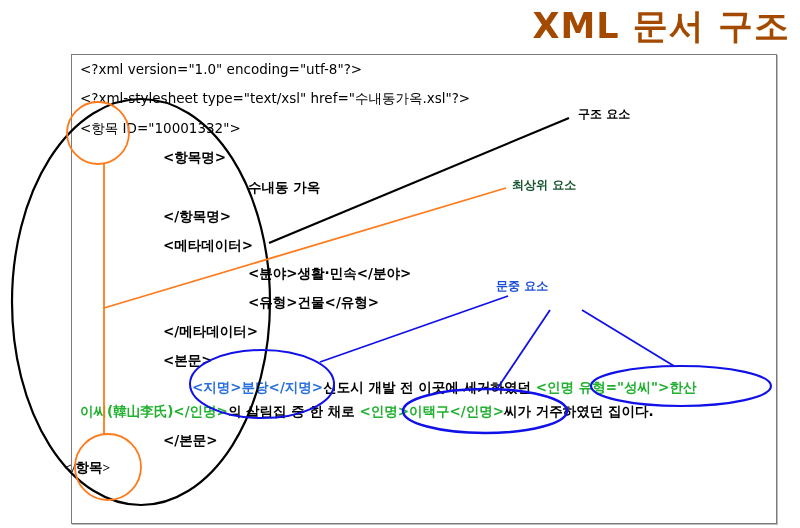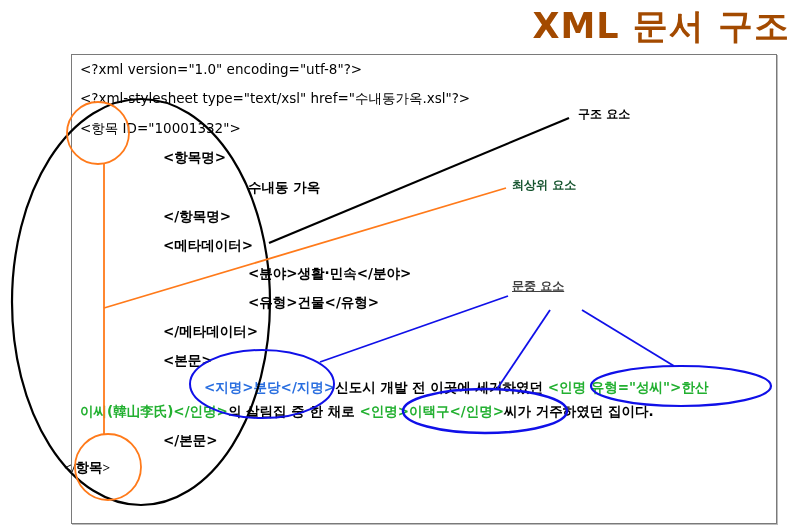--- a/index.html
+++ b/index.html
@@ -43,33 +43,33 @@
 <div class="line xml-head" style="left:80px; top:119px;">&lt;항목 ID="10001332"&gt;</div>
 <div class="line bold" style="left:163px; top:148px;">&lt;항목명&gt;</div>
 <div class="line bold" style="left:248px; top:178px;">수내동 가옥</div>
 <div class="line bold" style="left:163px; top:207px;">&lt;/항목명&gt;</div>
 <div class="line bold" style="left:163px; top:236px;">&lt;메타데이터&gt;</div>
 <div class="line bold" style="left:248px; top:264px;">&lt;분야&gt;생활·민속&lt;/분야&gt;</div>
 <div class="line bold" style="left:248px; top:293px;text-align:right;">&lt;유형&gt;건물&lt;/유형&gt;</div>
 <div class="line bold" style="left:163px; top:322px;">&lt;/메타데이터&gt;</div>
 <div class="line bold" style="left:163px; top:351px;">&lt;본문&gt;</div>
 
-<div class="line bold" style="left:204px; top:378px;">
+<div class="line bold" style="left:192px; top:378px;">
   <span class="blue">&lt;지명&gt;분당&lt;/지명&gt;</span><span>신도시 개발 전 이곳에 세거하였던 </span><span class="green">&lt;인명 유형="성씨"&gt;한산</span>
 </div>
 <div class="line bold" style="left:80px; top:402px;">
   <span class="green">이씨(韓山李氏)&lt;/인명&gt;</span><span>의 살림집 중 한 채로 </span><span class="green">&lt;인명&gt;이택구&lt;/인명&gt;</span><span>씨가 거주하였던 집이다.</span>
 </div>
 
 <div class="line bold" style="left:163px; top:431px;">&lt;/본문&gt;</div>
 <div class="line bold" style="left:64px; top:459px;font-family:Liberation Serif, serif;">&lt;/항목&gt;</div>
 
 <div class="label" style="left:578px; top:106px; color:#000;">구조 요소</div>
 <div class="label" style="left:512px; top:177px; color:#14532d;">최상위 요소</div>
-<div class="label" style="left:512px; top:278px; color:#404040;text-decoration:underline;">문중 요소</div>
+<div class="label" style="left:496px; top:278px; color:#1d4ed8;">문중 요소</div>
 
 <svg class="overlay" width="800" height="528" viewBox="0 0 800 528">
 
   <ellipse cx="141" cy="302" rx="129" ry="203" fill="none" stroke="#000" stroke-width="2.2"></ellipse>
   <line x1="269" y1="243" x2="569" y2="118" stroke="#000" stroke-width="2.2"></line>
 
   <circle cx="98" cy="133" r="31" fill="none" stroke="#ff7a1a" stroke-width="1.8"></circle>
   <ellipse cx="108" cy="467" rx="33" ry="33" fill="none" stroke="#ff7a1a" stroke-width="1.8"></ellipse>
   <line x1="104" y1="164" x2="104" y2="434" stroke="#ff7a1a" stroke-width="1.8"></line>
   <line x1="104" y1="308" x2="506" y2="188" stroke="#ff7a1a" stroke-width="1.8"></line>

